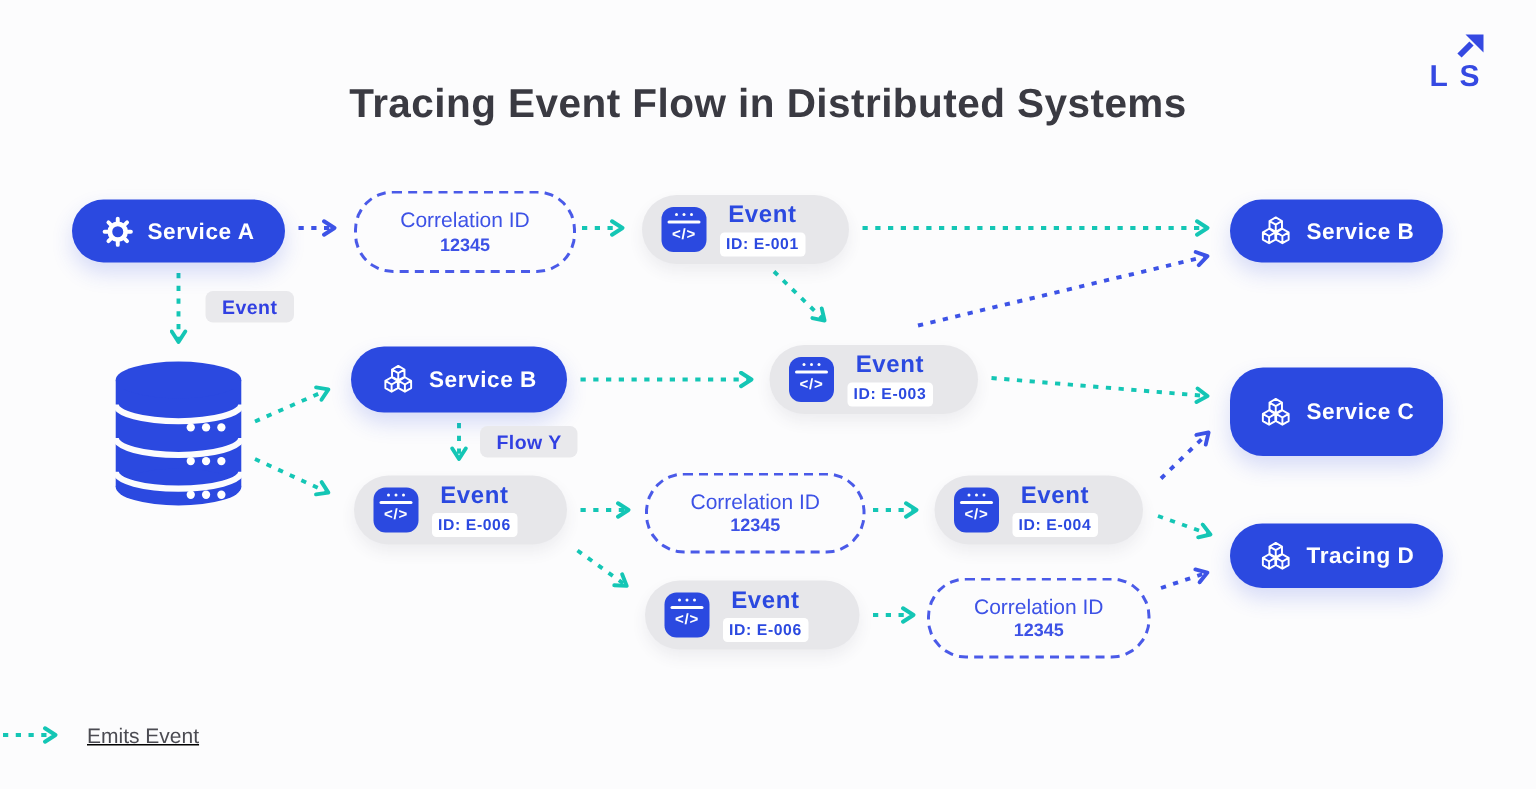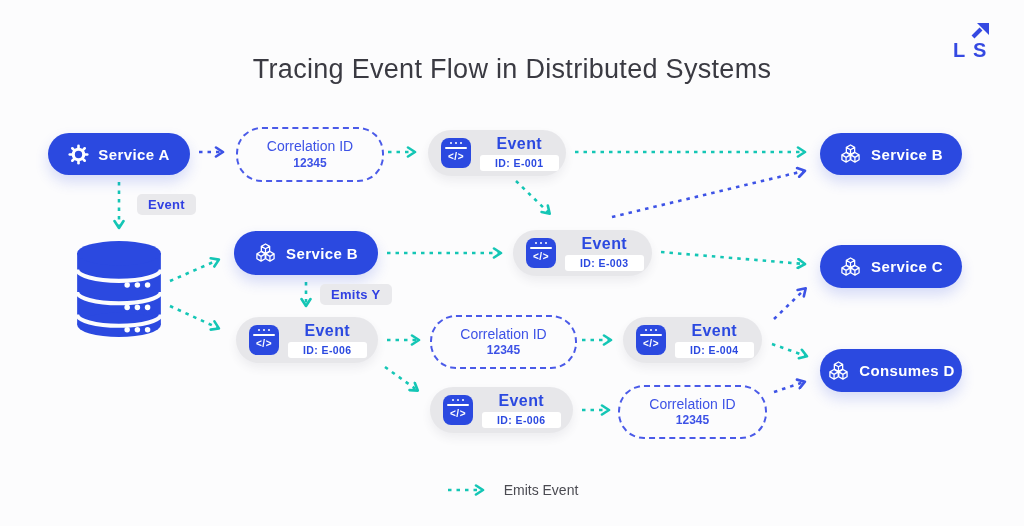--- a/index.html
+++ b/index.html
@@ -4,21 +4,21 @@
 <style>
   html,body{margin:0;padding:0;background:#fff;}
   #stage{position:relative;width:1024px;height:526px;background:#fcfcfd;overflow:hidden;
          font-family:"Liberation Sans",sans-serif;}
   #edges{position:absolute;left:0;top:0;width:1024px;height:526px;pointer-events:none;}
   .dash{fill:none;stroke-width:2.6;stroke-dasharray:3.5 5;}
   .teal{stroke:#14C6B5;}
   .blu{stroke:#3D53E6;}
 
   .title{position:absolute;left:0;right:0;top:54px;text-align:center;
-         font-size:27px;font-weight:400;color:#3A3A42;letter-spacing:.3px;}
+         font-size:27px;font-weight:700;color:#3A3A42;letter-spacing:.3px;}
 
   .svc{position:absolute;height:42px;background:#2B49E0;border-radius:22px;
        display:flex;align-items:center;justify-content:center;gap:9px;
        box-shadow:0 7px 14px rgba(43,73,224,.18);}
   .svc-label{color:#fff;font-size:15px;font-weight:bold;letter-spacing:.4px;}
   .icn{display:flex;align-items:center;}
 
   .corr{position:absolute;border:2px dashed #4A5AE8;border-radius:26px;
         display:flex;flex-direction:column;align-items:center;justify-content:center;
         color:#3D52E6;background:transparent;line-height:1.25;}
@@ -30,31 +30,31 @@
       box-shadow:0 5px 10px rgba(60,60,90,.08);}
   .evicon{width:30px;height:30px;background:#2B49E0;border-radius:8px;position:relative;
           display:flex;flex-direction:column;align-items:center;flex:none;}
   .evicon .dots{display:flex;gap:2.5px;margin-top:3.5px;}
   .evicon .dots i{width:2.5px;height:2.5px;border-radius:50%;background:#fff;display:block;}
   .evicon .bar{width:22px;height:2px;background:#fff;border-radius:1px;margin-top:2.5px;}
   .evicon .glyph{color:#fff;font-size:10px;font-weight:bold;margin-top:2px;letter-spacing:.5px;}
   .evtext{display:flex;flex-direction:column;align-items:center;gap:2px;}
   .evlabel{color:#2B49E0;font-size:16px;font-weight:bold;letter-spacing:.4px;}
   .evid{background:#fff;border-radius:3px;color:#2B49E0;font-size:10.5px;font-weight:bold;
-        padding:2px 15px;letter-spacing:.4px;}
+        padding:2px 4px;letter-spacing:.4px;}
 
   .taglabel{position:absolute;background:#E9E9EC;border-radius:5px;color:#3140E2;
             font-size:13px;font-weight:bold;padding:3px 11px;letter-spacing:.3px;}
 
   .db{position:absolute;left:76px;top:240px;}
 
   .logo{position:absolute;left:950px;top:18px;}
 
-  .legend{position:absolute;left:0;right:0;top:482px;display:flex;justify-content:center;
-          gap:30px;align-items:center;}
+  .legend{position:absolute;left:0;right:0;top:482px;display:flex;justify-content:space-between;
+          gap:30px;align-items:center;text-decoration:underline;}
   .lg-item{display:flex;align-items:center;gap:10px;}
   .lg-item span{font-size:14px;color:#4B4B52;}
 </style>
 </head>
 <body>
 
 <div id="stage">
 
   <svg id="edges">
     <defs>
@@ -213,40 +213,40 @@
         </span>
         <span class="bar"></span>
       <span class="glyph">&lt;/&gt;</span>
     </span>
     <span class="evtext">
       <span class="evlabel">Event</span>
       <span class="evid">ID: E-003</span>
     </span>
   </div>
 
-  <div class="svc" style="left:820px;top:245px;width:142px;height:43px">
+  <div class="svc" style="left:820px;top:245px;width:142px;height:59px">
     <span class="icn">
       <svg width="23" height="24" viewBox="-12 -13 24 26">
         <g fill="none" stroke="#fff" stroke-width="1.4" stroke-linejoin="round">
           <g transform="translate(0,-4.6)">
               <path d="M0,-5.2 L4.5,-2.6 L4.5,2.6 L0,5.2 L-4.5,2.6 L-4.5,-2.6 Z M-4.5,-2.6 L0,0 L4.5,-2.6 M0,0 L0,5.2"></path>
             </g>
           <g transform="translate(-4.8,3.6)">
               <path d="M0,-5.2 L4.5,-2.6 L4.5,2.6 L0,5.2 L-4.5,2.6 L-4.5,-2.6 Z M-4.5,-2.6 L0,0 L4.5,-2.6 M0,0 L0,5.2"></path>
             </g>
           <g transform="translate(4.8,3.6)">
               <path d="M0,-5.2 L4.5,-2.6 L4.5,2.6 L0,5.2 L-4.5,2.6 L-4.5,-2.6 Z M-4.5,-2.6 L0,0 L4.5,-2.6 M0,0 L0,5.2"></path>
             </g>
         </g>
       </svg>
     </span>
     <span class="svc-label">Service C</span>
   </div>
 
-  <div class="taglabel" style="left:320px;top:284px">Emits Y</div>
+  <div class="taglabel" style="left:320px;top:284px">Flow Y</div>
 
   <div class="ev" style="left:236px;top:317px;width:142px">
     <span class="evicon">
       <span class="dots">
           <i></i>
           <i></i>
           <i></i>
         </span>
         <span class="bar"></span>
       <span class="glyph">&lt;/&gt;</span>
@@ -287,21 +287,21 @@
             </g>
           <g transform="translate(-4.8,3.6)">
               <path d="M0,-5.2 L4.5,-2.6 L4.5,2.6 L0,5.2 L-4.5,2.6 L-4.5,-2.6 Z M-4.5,-2.6 L0,0 L4.5,-2.6 M0,0 L0,5.2"></path>
             </g>
           <g transform="translate(4.8,3.6)">
               <path d="M0,-5.2 L4.5,-2.6 L4.5,2.6 L0,5.2 L-4.5,2.6 L-4.5,-2.6 Z M-4.5,-2.6 L0,0 L4.5,-2.6 M0,0 L0,5.2"></path>
             </g>
         </g>
       </svg>
     </span>
-    <span class="svc-label">Consumes D</span>
+    <span class="svc-label">Tracing D</span>
   </div>
 
   <div class="ev" style="left:430px;top:387px;width:143px">
     <span class="evicon">
       <span class="dots">
           <i></i>
           <i></i>
           <i></i>
         </span>
         <span class="bar"></span>

